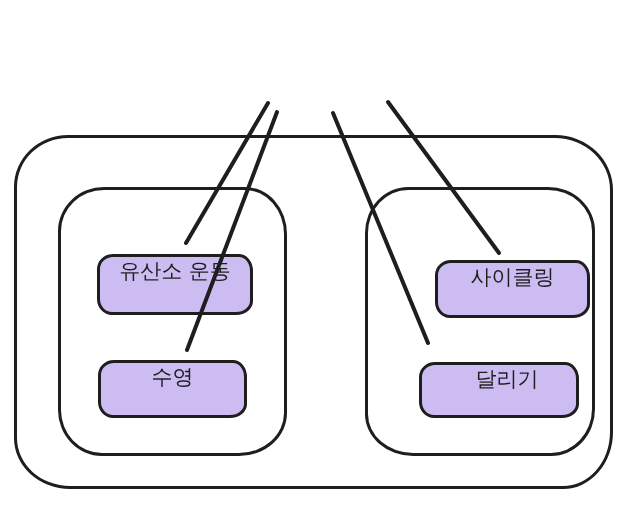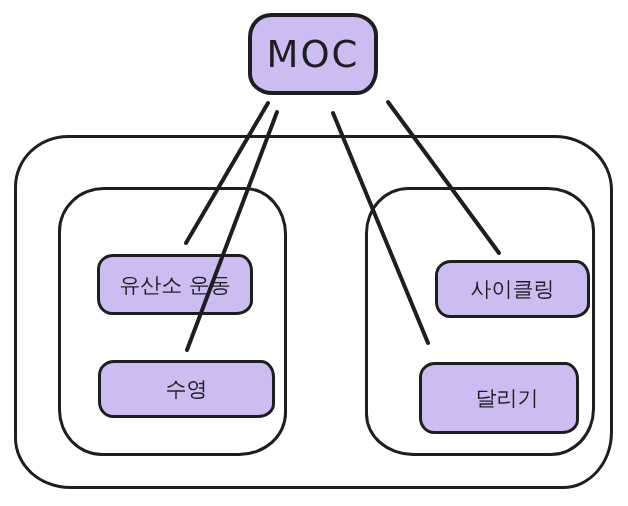--- a/index.html
+++ b/index.html
@@ -47,54 +47,51 @@
   }
   .group-right {
     left: 365px; top: 187px; width: 230px; height: 269px;
     border-radius: 43px 47px 44px 48px / 46px 44px 47px 42px;
   }
   
   .leaf {
     background: var(--fill, #ccbcf2);
     border-width: 3.5px;
     border-radius: 16px 14px 17px 15px / 15px 17px 14px 16px;
-    display: flex; align-items: center; justify-content: center;
+    display: flex; align-items: flex-start; justify-content: center;
   }
   .leaf-label {
     font-size: 21px;
     color: var(--stroke, #1e1e1e);
     white-space: nowrap;
   }
   .node-aerobic { left: 97px;  top: 254px; width: 156px; height: 61px; }
-  .node-swim    { left: 98px;  top: 360px; width: 177px; height: 58px; }
+  .node-swim    { left: 98px;  top: 360px; width: 149px; height: 58px; }
   .node-cycle   { left: 435px; top: 260px; width: 155px; height: 58px; }
-  .node-run     { left: 419px; top: 362px; width: 160px; height: 72px; padding-left: 16px; }
+  .node-run     { left: 419px; top: 362px; width: 160px; height: 56px; padding-left: 16px; }
   
   .edges-overlay {
     position: absolute;
     left: 0; top: 0;
     width: 628px; height: 506px;
     pointer-events: none;
     color: var(--stroke, #1e1e1e);
     z-index: 10;
   }
   .edges-overlay line {
     stroke: currentColor;
     stroke-width: 4;
     stroke-linecap: round;
   }
 </style>
 </head>
 <body>
 
 <div class="canvas">
 
-  <div class="shape moc-node">
-    <span class="moc-label">MOC</span>
-  </div>
 
   <div class="shape outer-container"></div>
 
   <div class="shape group-left"></div>
 
   <div class="shape group-right"></div>
 
   <div class="shape leaf node-aerobic">
     <span class="leaf-label">유산소 운동</span>
   </div>

